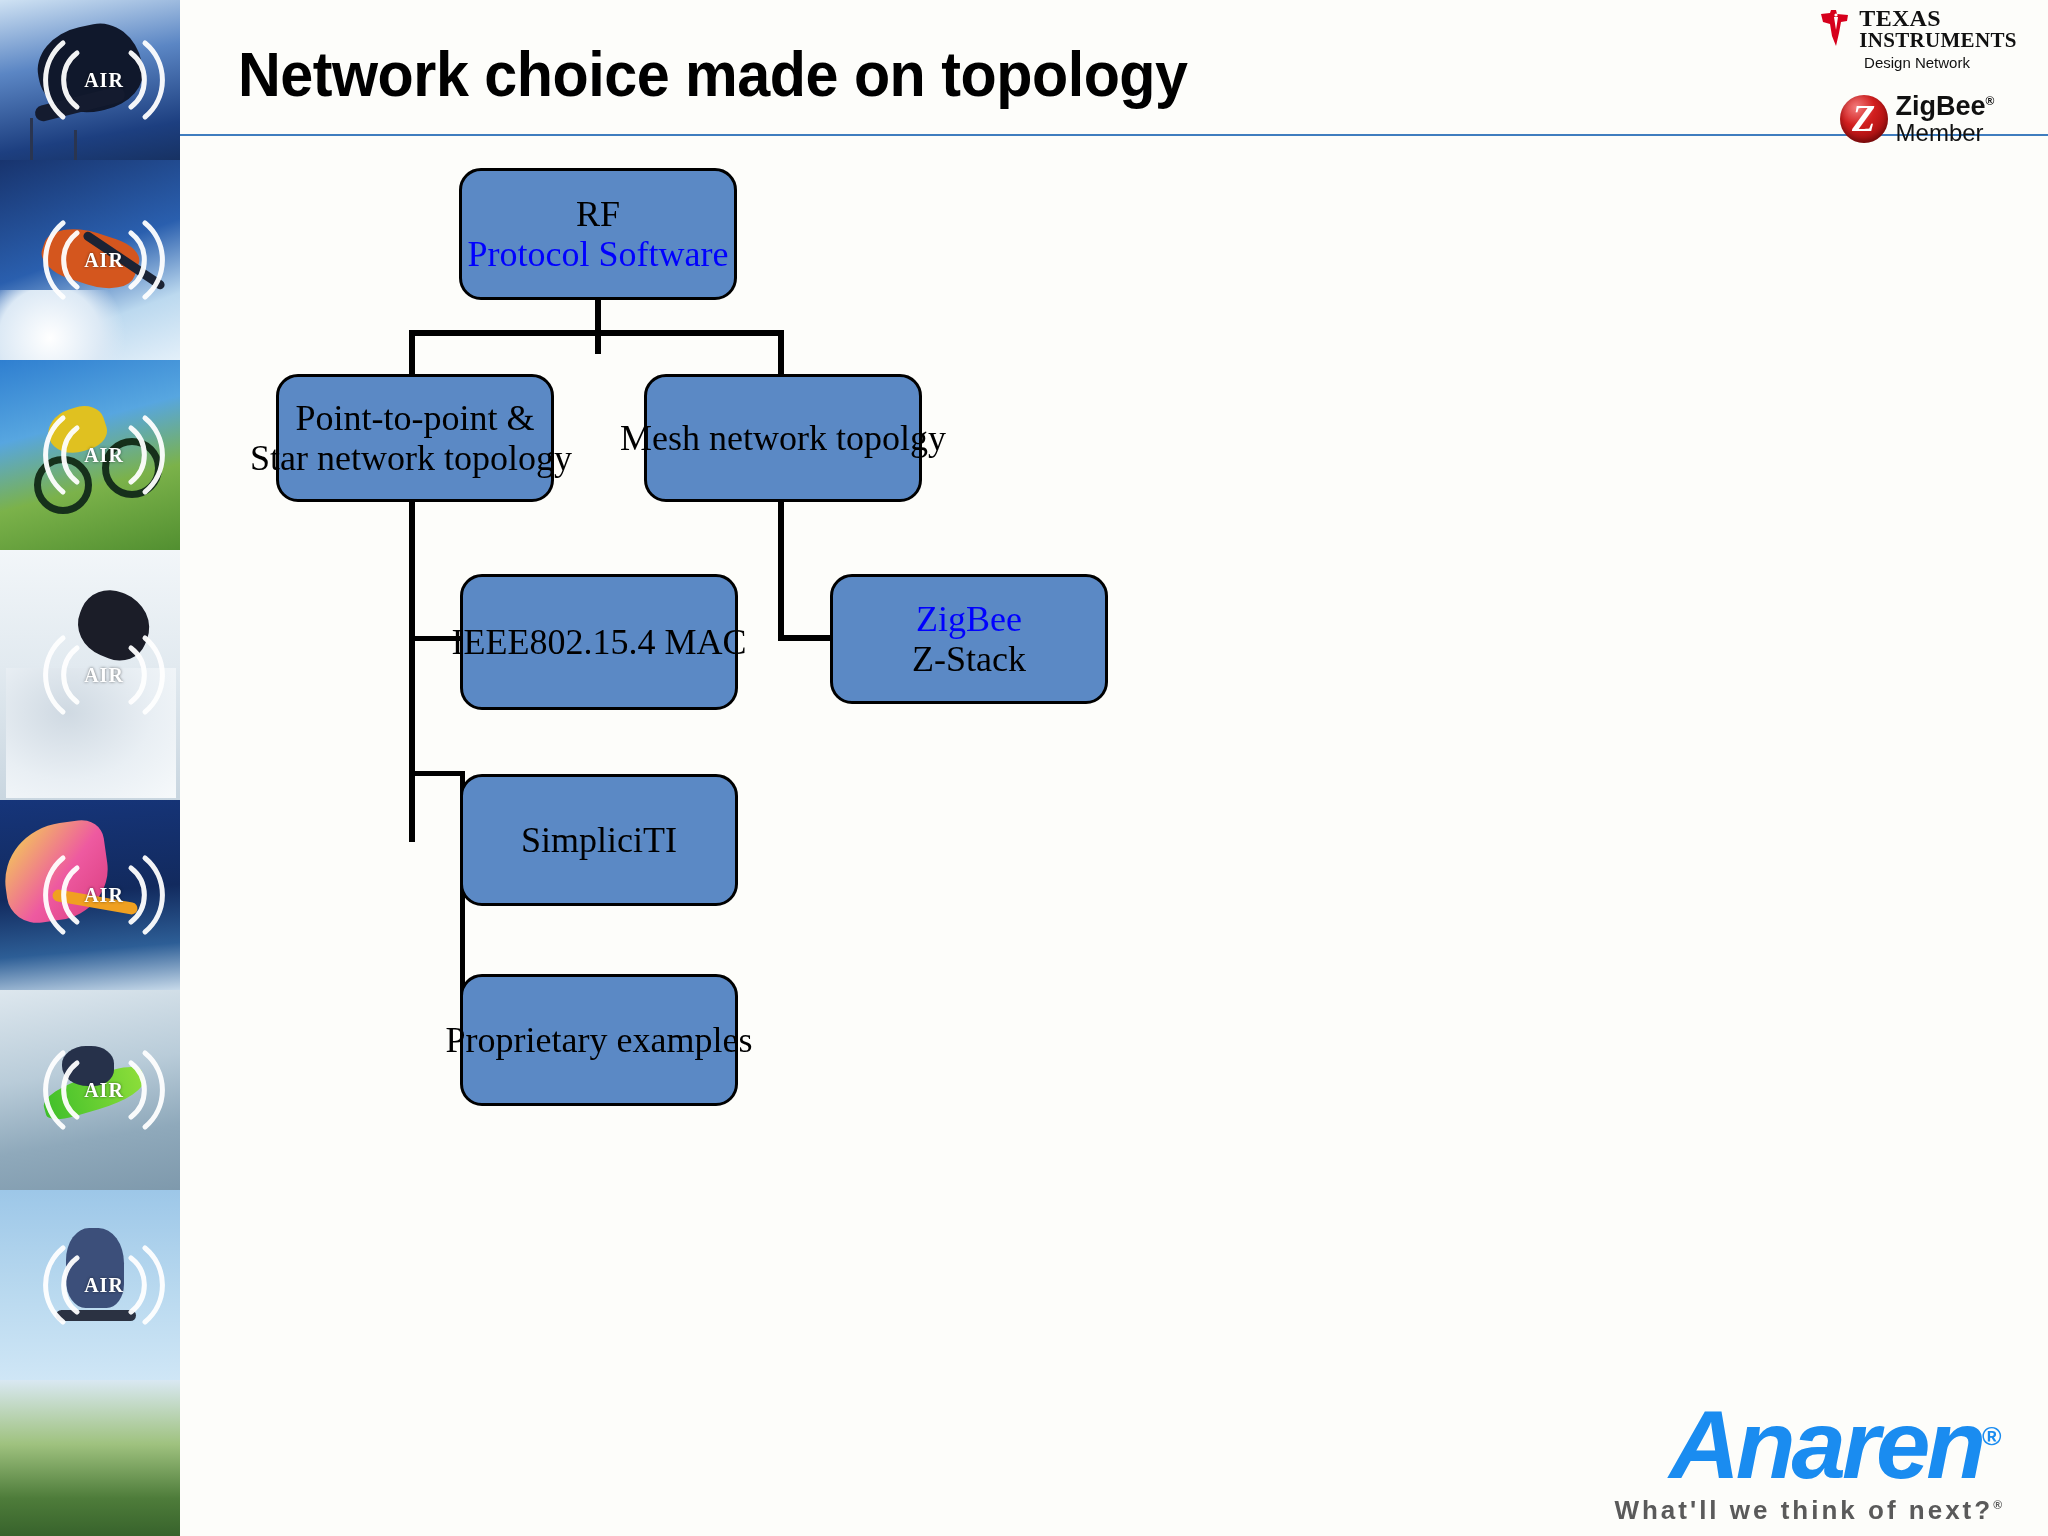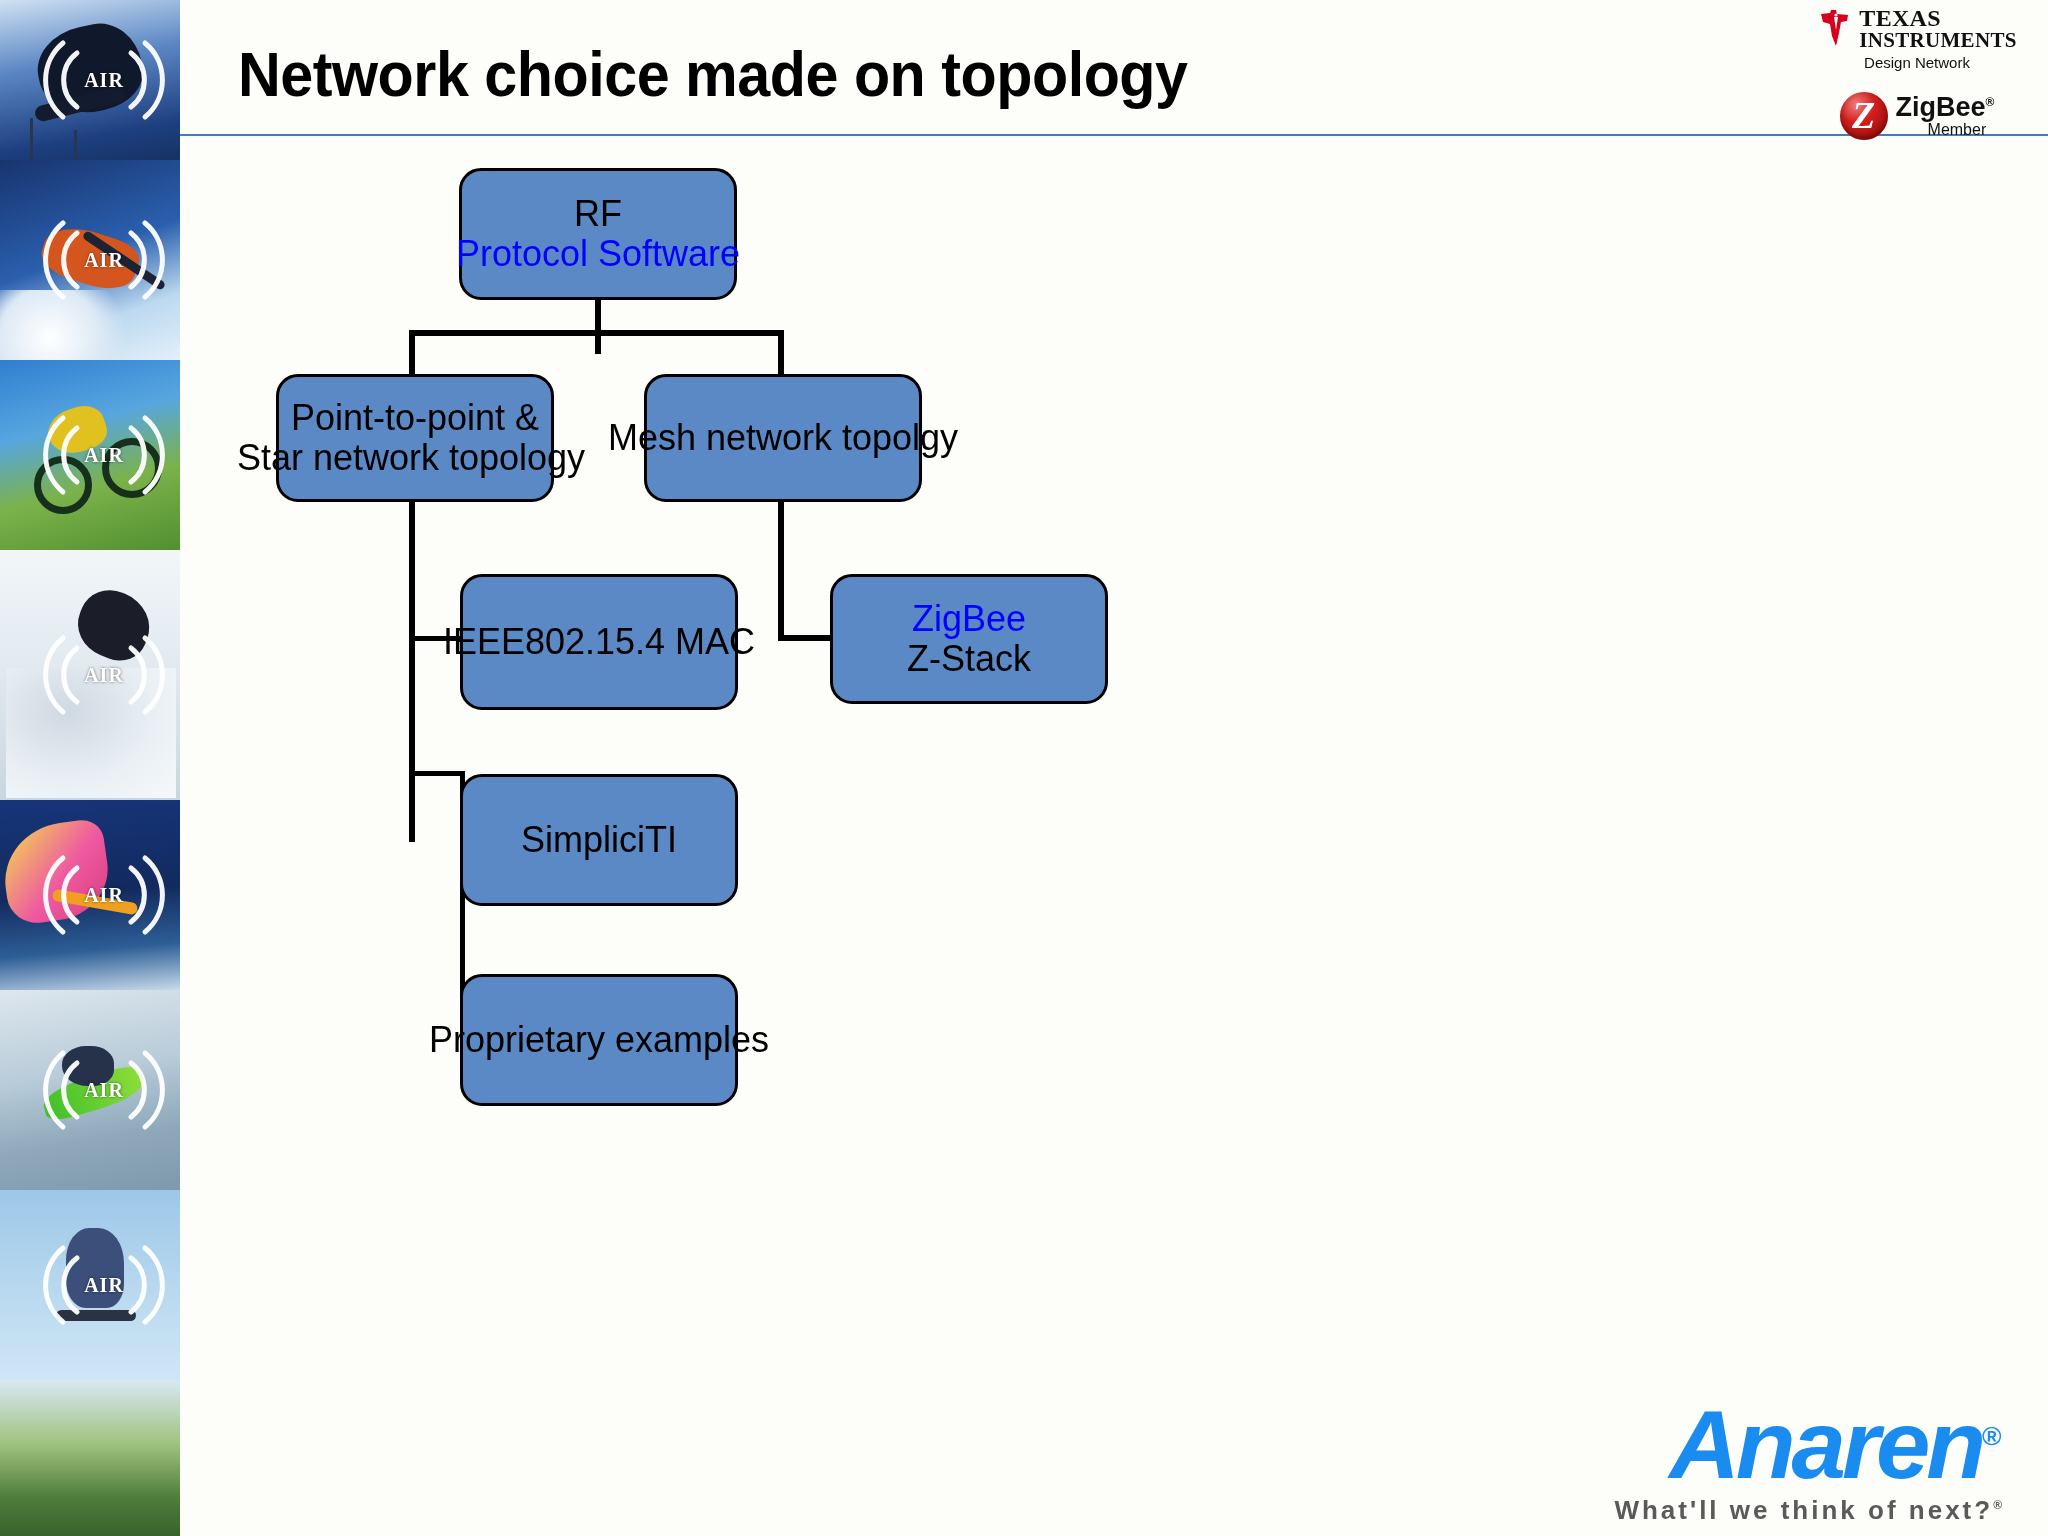--- a/index.html
+++ b/index.html
@@ -79,28 +79,28 @@
     justify-content:center;gap:8px;}
   .zb-mark{width:48px;height:48px;border-radius:50%;flex:0 0 auto;position:relative;
     background:radial-gradient(circle at 34% 26%,#f27c7c 0%,#d21f1f 38%,#a50e0e 78%,#7d0606 100%);
     box-shadow:inset 0 -3px 6px rgba(0,0,0,.35);}
   .zb-mark::after{content:"Z";position:absolute;left:0;right:0;top:50%;transform:translateY(-52%);
     text-align:center;font-family:"Liberation Serif",serif;font-style:italic;font-weight:bold;
     font-size:38px;color:#fff;line-height:1;}
   .zb-text{text-align:left;line-height:1.05;}
   .zb-text .zb1{font-family:"Liberation Sans",sans-serif;font-weight:bold;font-size:27px;color:#111;}
   .zb-text .zb1 sup{font-size:12px;vertical-align:super;}
-  .zb-text .zb2{font-family:"Liberation Sans",sans-serif;font-size:16px;color:#111;margin-left:32px;}
+  .zb-text .zb2{font-family:"Liberation Sans",sans-serif;font-size:24px;color:#111;}
 
   
   .diagram{position:absolute;left:180px;top:134px;width:1868px;height:1402px;}
   .node{position:absolute;background:#5b89c5;border:3px solid #000;border-radius:22px;
     display:flex;flex-direction:column;align-items:center;justify-content:center;
     box-sizing:border-box;z-index:3;}
-  .node .ln{font-family:Liberation Sans, sans-serif;font-size:36px;color:#000;
+  .node .ln{font-family:Liberation Serif, serif;font-size:36px;color:#000;
     white-space:nowrap;line-height:1.12;}
   .node .ln.blue{color:#0000ff;}
   .conn{position:absolute;background:#000;z-index:2;}
 
   
   .anaren{position:absolute;right:46px;bottom:10px;text-align:right;}
   .anaren .word{font-family:"Liberation Sans",sans-serif;font-weight:bold;font-size:96px;
     color:#1a8cf0;letter-spacing:-4px;line-height:1;font-style:italic;
     transform:scaleX(1.02);transform-origin:right bottom;}
   .anaren .word sup{font-size:26px;vertical-align:super;font-style:normal;letter-spacing:0;}

